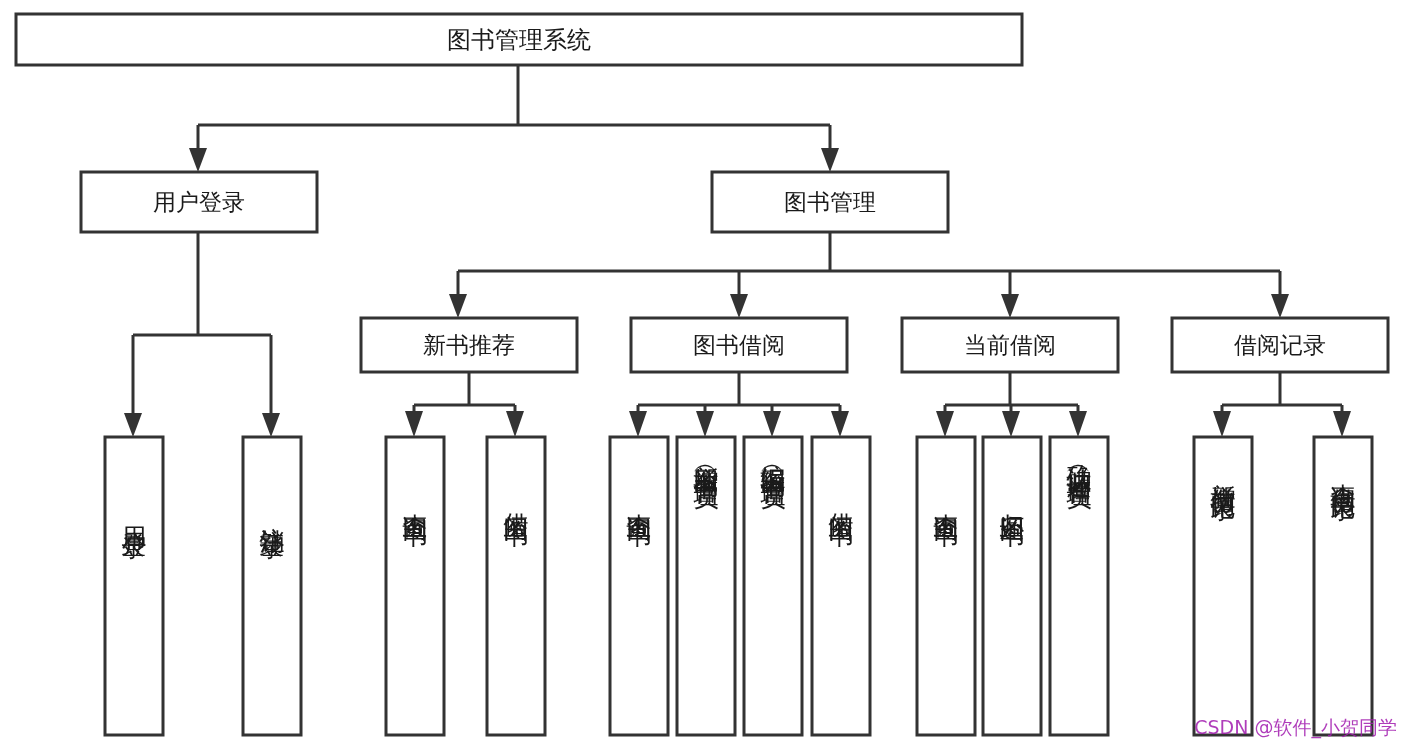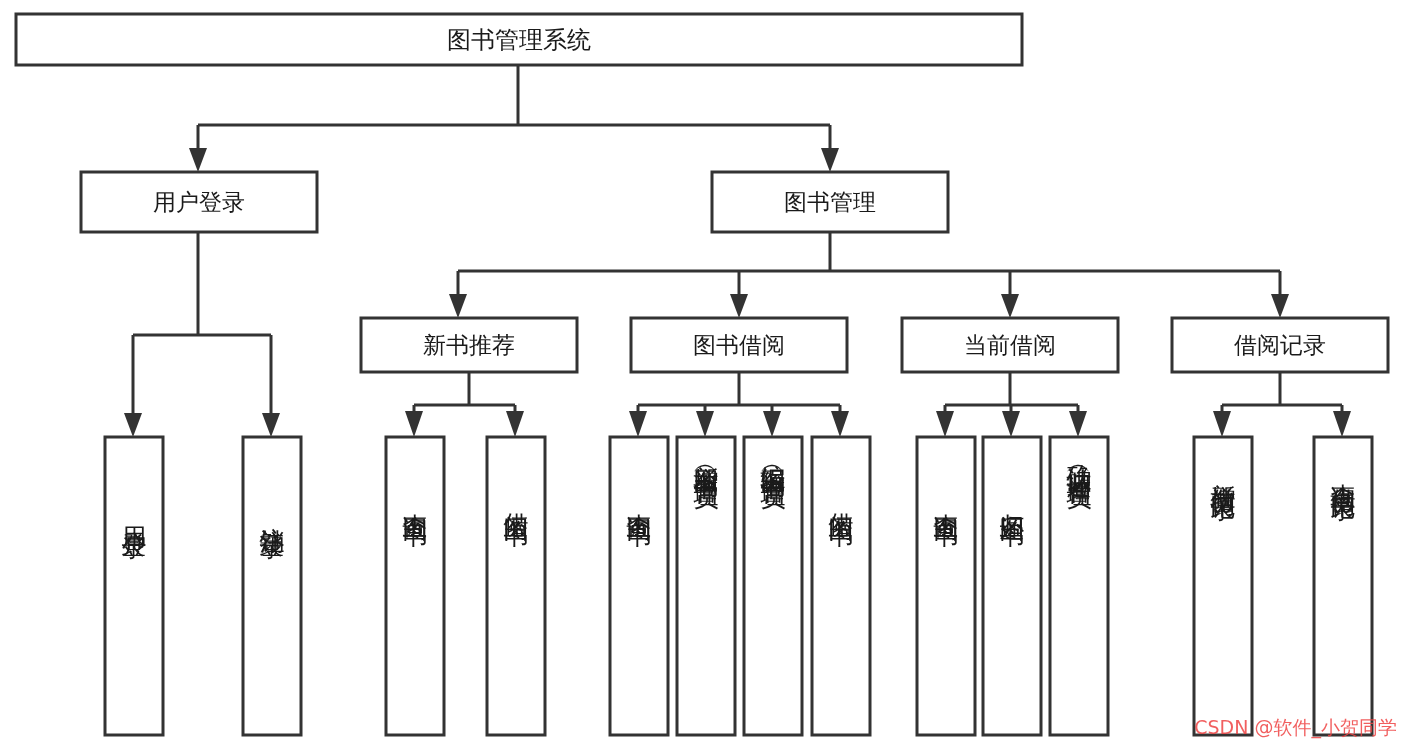--- a/index.html
+++ b/index.html
@@ -71,21 +71,21 @@
     letter-spacing: 3px;
     color: #1a1a1a;
     white-space: nowrap;
   }
   .watermark {
     position: absolute;
     right: 8px;
     bottom: 6px;
     font-family: "DejaVu Sans", "Liberation Sans", sans-serif;
     font-size: 19px;
-    color: #ef4444;
+    color: #a21caf;
     opacity: 0.85;
     pointer-events: none;
     white-space: nowrap;
     margin-left: 12px;
   }
 </style>
 </head>
 <body>
 
 <div id="diagram-root">

